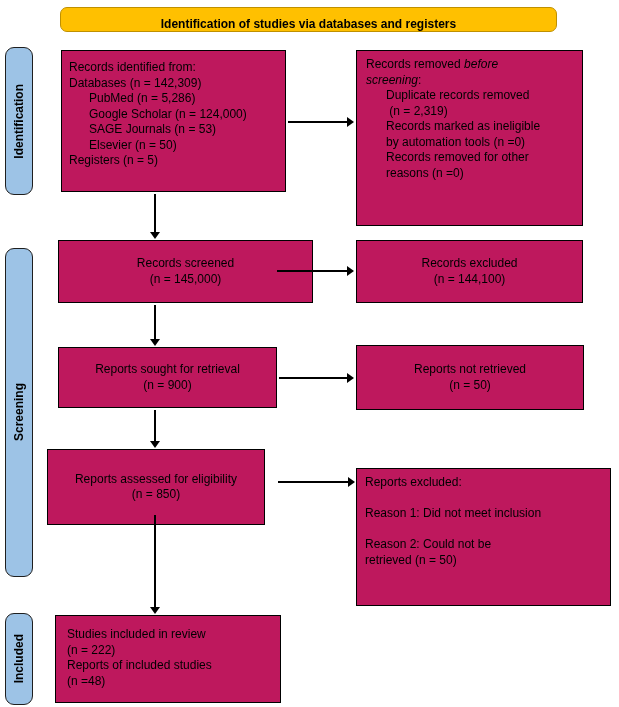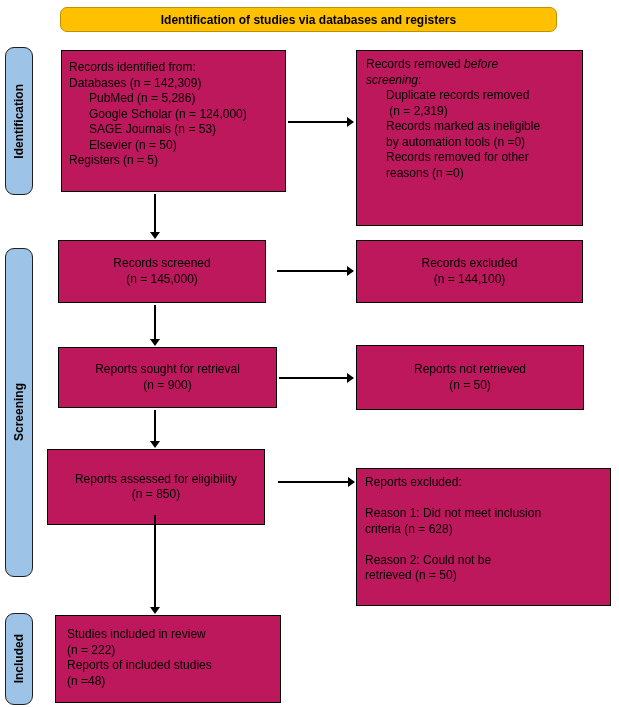--- a/index.html
+++ b/index.html
@@ -5,21 +5,21 @@
   html,body{margin:0;padding:0;background:#ffffff;}
   .canvas{
     position:relative;width:619px;height:707px;background:#fff;
     font-family:"Liberation Sans",sans-serif;color:var(--text,#000);
     overflow:hidden;
   }
   .banner{
     position:absolute;left:60px;top:7px;width:497px;height:25px;
     box-sizing:border-box;background:var(--banner-fill,#FFC000);
     border:1.5px solid var(--banner-border,#BF9000);border-radius:7px;
-    display:flex;align-items:center;justify-content:center;
+    display:flex;align-items:flex-end;justify-content:center;
     font-size:12px;font-weight:bold;
   }
   .stage{
     position:absolute;left:5px;width:28px;box-sizing:border-box;
     background:var(--stage-fill,#9DC3E6);
     border:1.5px solid var(--stage-border,#1F1F1F);border-radius:9px;
     display:flex;align-items:center;justify-content:center;
   }
   .stage .vtext{
     writing-mode:vertical-rl;transform:rotate(180deg);
@@ -82,21 +82,21 @@
     <div class="line"><span>Records removed </span><em>before</em></div>
     <div class="line"><em>screening</em><span>:</span></div>
     <div class="line ind">Duplicate records removed</div>
     <div class="line ind"> (n = 2,319)</div>
     <div class="line ind">Records marked as ineligible</div>
     <div class="line ind">by automation tools (n =0)</div>
     <div class="line ind">Records removed for other</div>
     <div class="line ind">reasons (n =0)</div>
   </div>
 
-  <div class="box center" style="left:58px;top:240px;width:208px;height:63px;">
+  <div class="box center" style="left:58px;top:240px;width:255px;height:63px;">
     <div class="line">Records screened</div>
     <div class="line">(n = 145,000)</div>
   </div>
   <div class="box center" style="left:356px;top:240px;width:227px;height:63px;">
     <div class="line">Records excluded</div>
     <div class="line">(n = 144,100)</div>
   </div>
 
   <div class="box center" style="left:58px;top:347px;width:219px;height:61px;">
     <div class="line">Reports sought for retrieval</div>
@@ -108,21 +108,20 @@
   </div>
 
   <div class="box center" style="left:47px;top:449px;width:218px;height:76px;align-items:center;">
     <div class="line">Reports assessed for eligibility</div>
     <div class="line">(n = 850)</div>
   </div>
   <div class="box" style="left:356px;top:468px;width:255px;height:138px;padding:6px 5px 0 8px;">
     <div class="line">Reports excluded:</div>
     <div class="line"></div>
     <div class="line">Reason 1: Did not meet inclusion</div>
-    <div class="line">criteria (n = 628)</div>
     <div class="line"></div>
     <div class="line">Reason 2: Could not be</div>
     <div class="line">retrieved (n = 50)</div>
   </div>
 
   <div class="box" style="left:55px;top:615px;width:226px;height:88px;padding:11px 5px 0 11px;">
     <div class="line">Studies included in review</div>
     <div class="line">(n = 222)</div>
     <div class="line">Reports of included studies</div>
     <div class="line">(n =48)</div>

